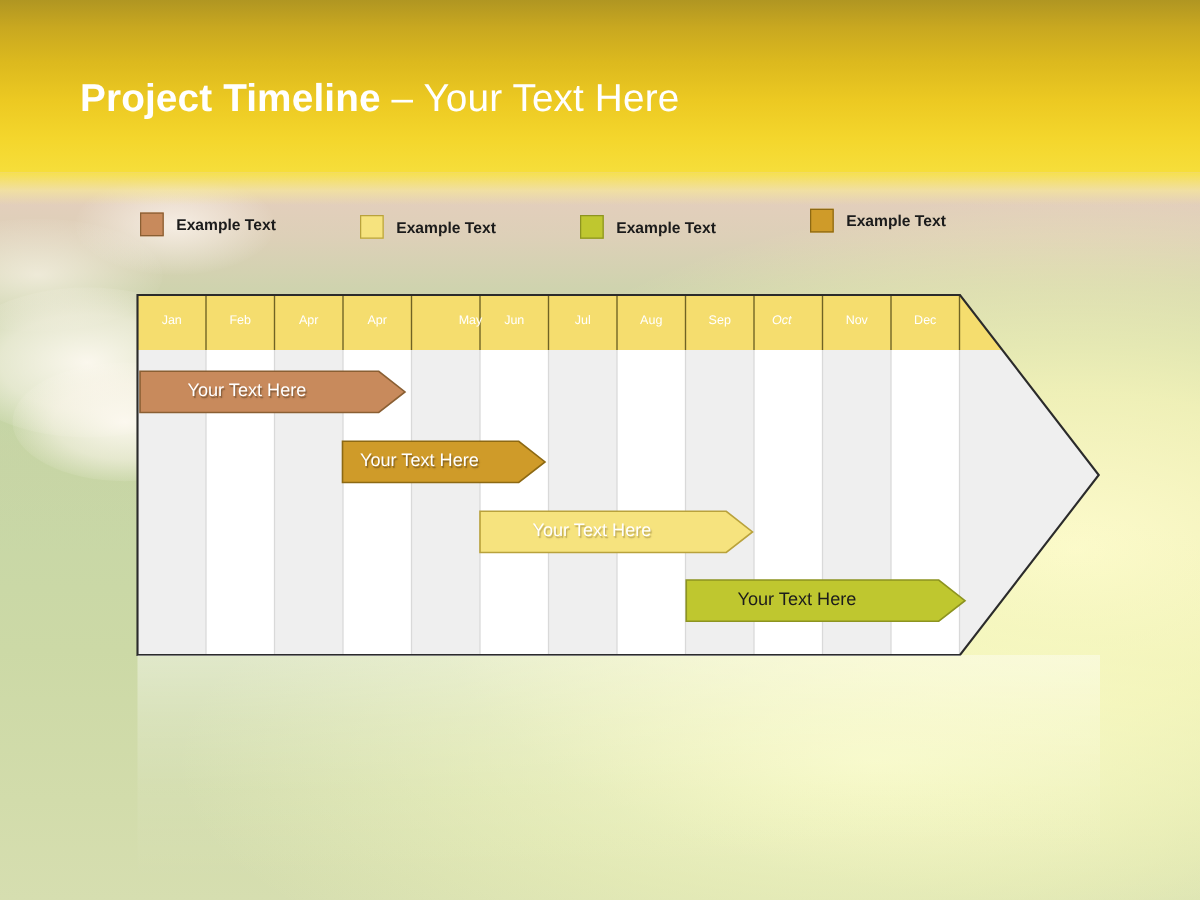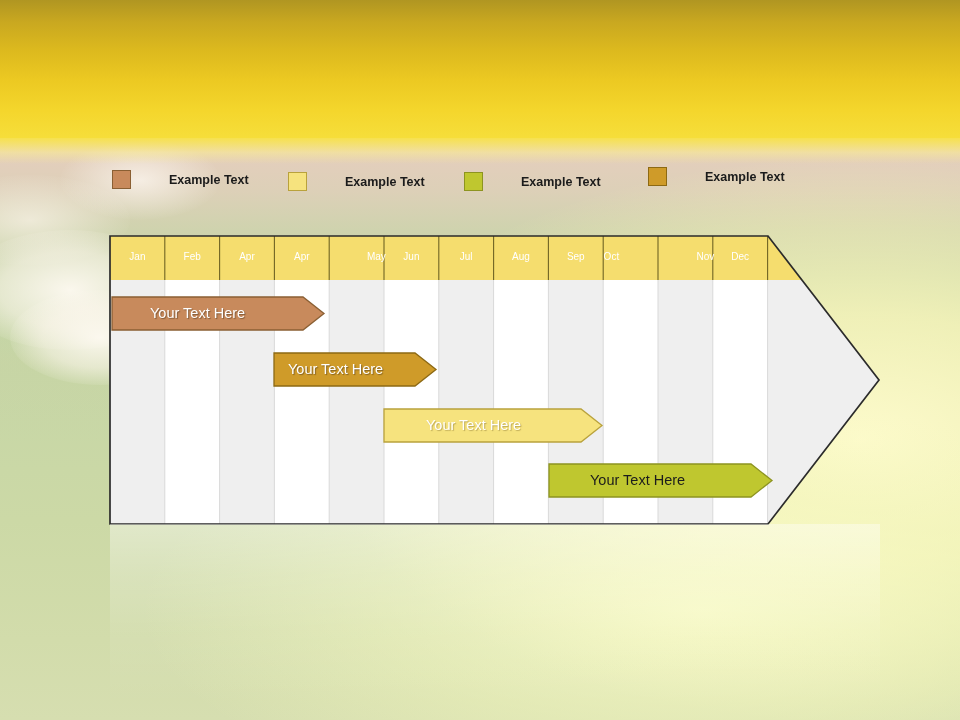--- a/index.html
+++ b/index.html
@@ -130,21 +130,20 @@
   
   .legend {
     position: absolute;
     left: 0; top: 0;
     width: 960px; height: 0;
   }
   .legend-item {
     position: absolute;
     display: flex;
     align-items: center;
-    gap: 28px;
   }
   .legend-swatch {
     width: 19px; height: 19px;
     border: 1px solid #7b6a3a;
     box-sizing: border-box;
     flex: 0 0 auto;
   }
   .legend-label {
     margin-left: 10px;
     font-size: 12.5px;
@@ -219,20 +218,23 @@
   <div class="cloud c4"></div>
   <div class="cloud c3"></div>
   <div class="cloud c1"></div>
   <div class="cloud c2"></div>
   <div class="cloud c5"></div>
   <div class="bg-glow"></div>
   <div class="bg-glow2"></div>
 
   <div class="title-band"></div>
   <div class="title-band-fade"></div>
+  <div class="slide-title">
+    <span class="strong">Project Timeline</span><span class="light"> – </span><span class="light">Your Text Here</span>
+  </div>
 
   <div class="legend">
     <div class="legend-item lg0">
       <span class="legend-swatch" style="background:#c88a5c;border-color:#8a5f33;"></span>
       <span class="legend-label">Example Text</span>
     </div>
     <div class="legend-item lg1">
       <span class="legend-swatch" style="background:#f6e37e;border-color:#b9a23c;"></span>
       <span class="legend-label">Example Text</span>
     </div>
@@ -321,22 +323,22 @@
 
     <div class="month-label" style="left:110.0px;">Jan</div>
     <div class="month-label" style="left:164.8px;">Feb</div>
     <div class="month-label" style="left:219.6px;">Apr</div>
     <div class="month-label" style="left:274.4px;">Apr</div>
     <div class="month-label" style="left:349px;">May</div>
     <div class="month-label" style="left:384.0px;">Jun</div>
     <div class="month-label" style="left:438.8px;">Jul</div>
     <div class="month-label" style="left:493.6px;">Aug</div>
     <div class="month-label" style="left:548.4px;">Sep</div>
-    <div class="month-label" style="left:584px;">Oct</div>
-    <div class="month-label" style="left:658.0px;margin-left:20px;">Nov</div>
+    <div class="month-label" style="left:598px;font-style:italic;">Oct</div>
+    <div class="month-label" style="left:658.0px;">Nov</div>
     <div class="month-label" style="left:712.8px;">Dec</div>
 
     <div class="bar-label on-dark" style="left:150px; top:304px;">Your  Text Here</div>
     <div class="bar-label on-dark" style="left:288px; top:360px;">Your  Text Here</div>
     <div class="bar-label on-light" style="left:426px; top:416px;">Your  Text Here</div>
     <div class="bar-label on-olive" style="left:590px; top:471px;">Your  Text Here</div>
 
     <div class="reflection"></div>
   </div>
 

